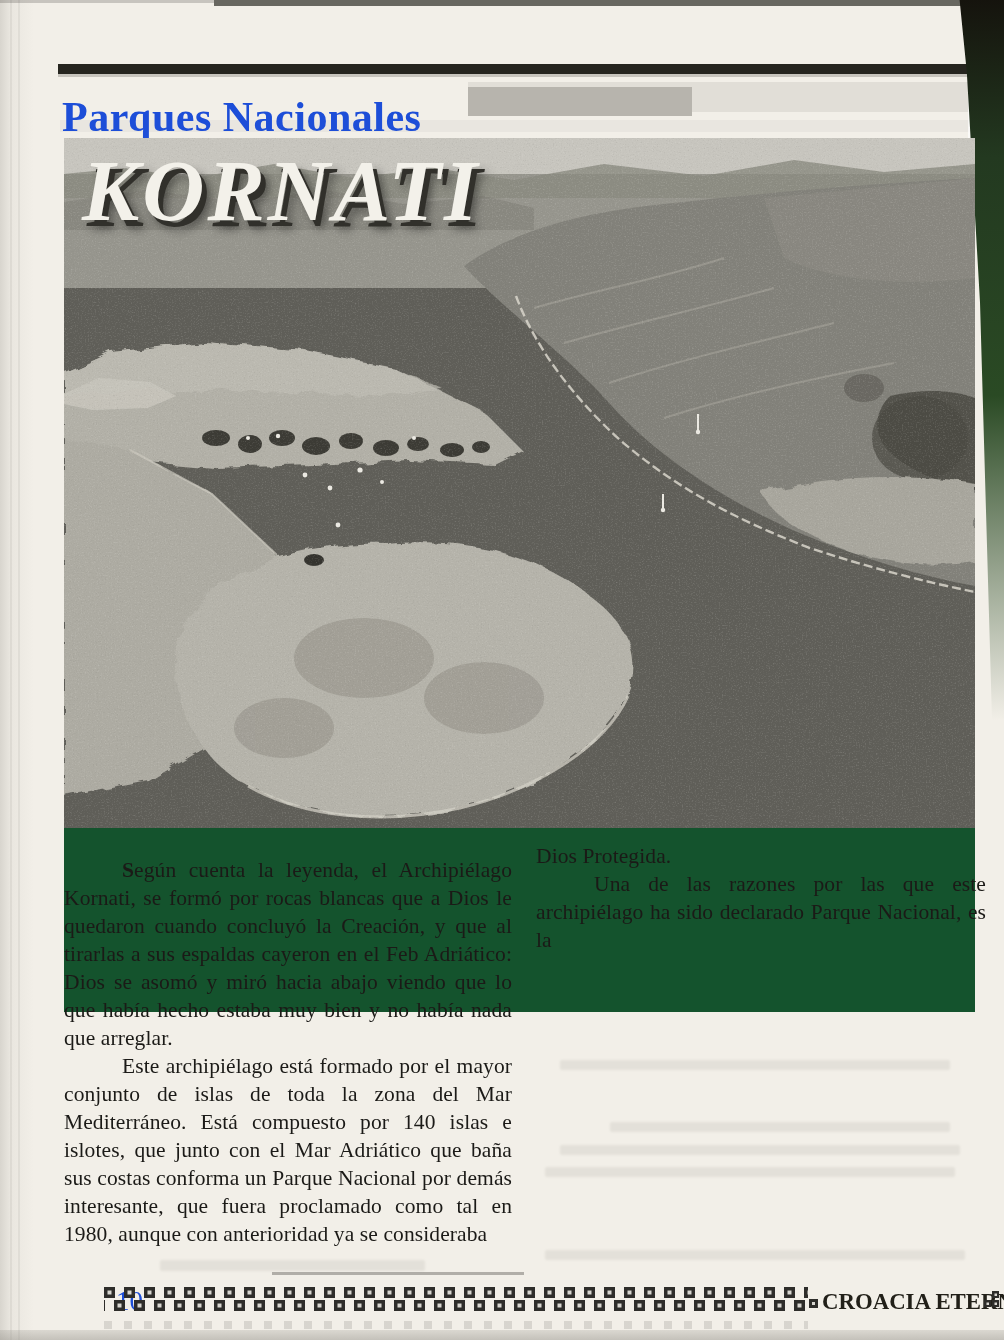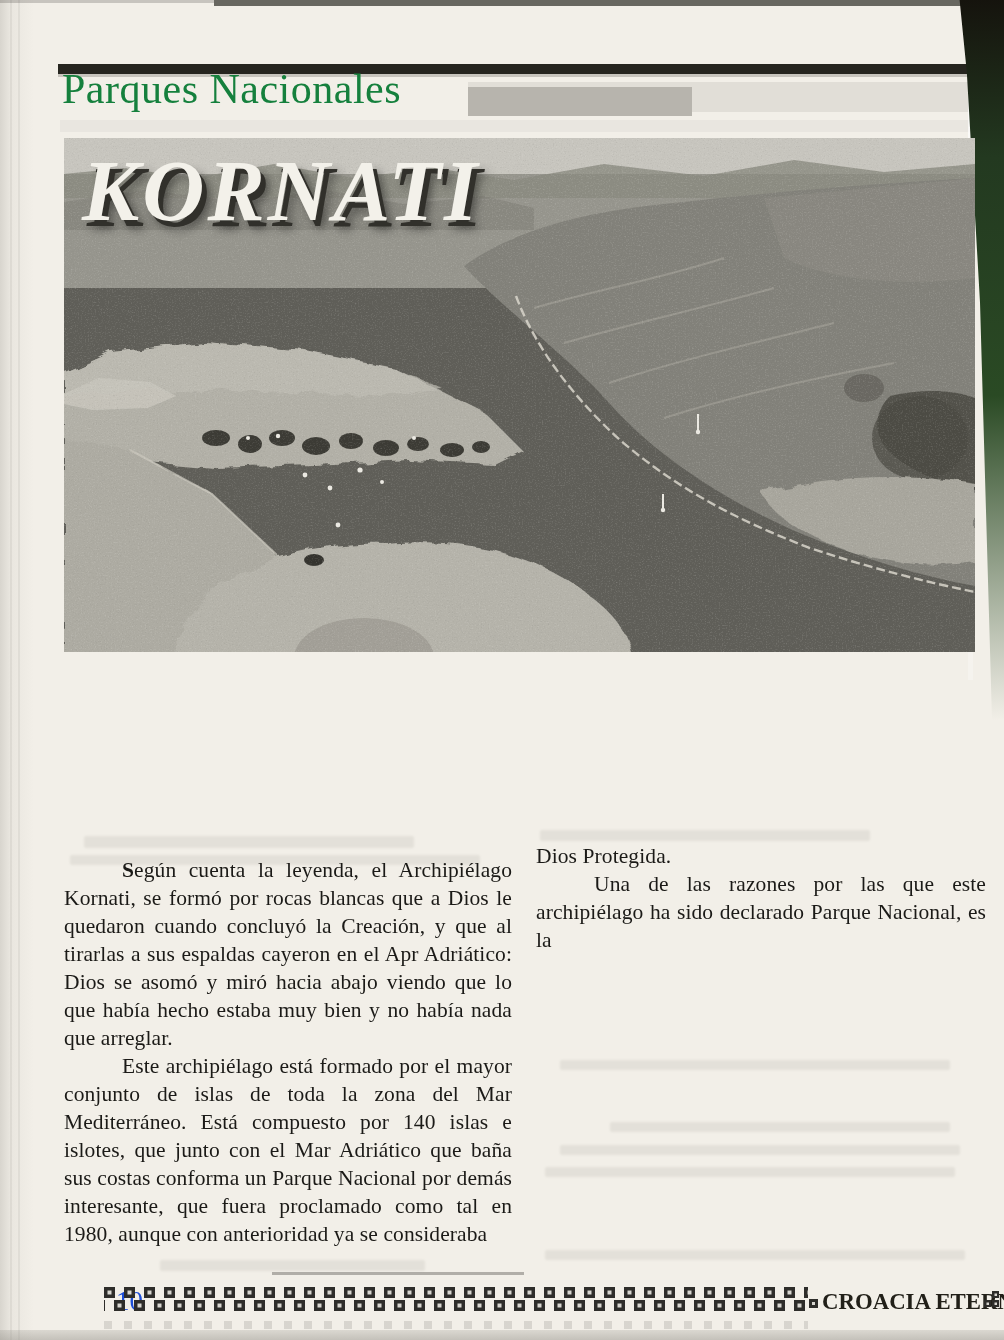--- a/index.html
+++ b/index.html
@@ -19,29 +19,29 @@
     clip-path:polygon(26% 0,100% 0,100% 100%,80% 100%,60% 42%,38% 10%); }
   .page-edge-highlight { position:absolute; left:968px; top:0; width:5px; height:680px;
     background:linear-gradient(180deg,rgba(255,255,255,.9),rgba(255,255,255,.3)); opacity:.85; }
   .bottom-edge { position:absolute; left:0; top:1330px; width:100%; height:10px;
     background:linear-gradient(180deg,rgba(150,147,140,.25),rgba(150,147,140,.5)); }
   .ghost { position:absolute; background:#8e8a81; opacity:.14; filter:blur(1.2px); border-radius:2px; z-index:1; }
 
   
   .top-rule { position:absolute; left:58px; top:64px; width:920px; height:10px;
     background:#26251f; box-shadow:0 3px 0 rgba(120,118,110,.35); }
-  .section-title { position:absolute; left:62px; top:66px;
-    font-weight:400; font-size:42px; line-height:1.1; color:#15803d; letter-spacing:.5px; }
+  .section-title { position:absolute; left:62px; top:94px;
+    font-weight:700; font-size:42px; line-height:1.1; color:#1d4ed8; letter-spacing:.5px; }
   .banner-light { position:absolute; left:468px; top:82px; width:512px; height:30px; background:#dedbd4; opacity:.85; }
   .banner-dark  { position:absolute; left:468px; top:87px; width:224px; height:29px; background:#b7b4ad; }
   .banner-sub   { position:absolute; left:60px;  top:120px; width:920px; height:12px; background:#e3e0da; opacity:.6; }
 
   
-  .photo { position:absolute; left:64px; top:138px; width:911px; height:514px;
-    overflow:hidden; background:#737373; z-index:2; }
+  .photo { position:absolute; left:64px; top:138px; width:911px; height:874px;
+    overflow:hidden; background:#14532d; z-index:2; }
   .photo svg { display:block; }
   .kornati { position:absolute; left:18px; top:6px;
     font-style:italic; font-weight:700; font-size:86px; line-height:1.1;
     color:#f3f1ea; letter-spacing:3px;
     text-shadow:5px 6px 0 #31302b, 8px 9px 10px rgba(0,0,0,.45); }
 
   
   .col { position:absolute; font-size:21.5px; line-height:28px; color:#1b1a17;
     text-align:justify; letter-spacing:.1px; z-index:2; }
   .col p { margin:0; text-indent:58px; }
@@ -181,21 +181,21 @@
   <div class="ghost" style="left:70px;top:855px;width:410px;height:10px"></div>
   <div class="ghost" style="left:540px;top:830px;width:330px;height:11px"></div>
   <div class="ghost" style="left:560px;top:1060px;width:390px;height:10px"></div>
   <div class="ghost" style="left:610px;top:1122px;width:340px;height:10px"></div>
   <div class="ghost" style="left:560px;top:1145px;width:400px;height:10px"></div>
   <div class="ghost" style="left:545px;top:1167px;width:410px;height:10px"></div>
   <div class="ghost" style="left:160px;top:1260px;width:265px;height:11px"></div>
   <div class="ghost" style="left:545px;top:1250px;width:420px;height:10px"></div>
 
   <div id="left-col" class="col">
-    <p><span class="lead">S</span><span>egún cuenta la leyenda, el Archipiélago Kornati, se formó por rocas blancas que a Dios le quedaron cuando concluyó la Creación, y que al tirarlas a sus espaldas cayeron en el Apr Adriático: Dios se asomó y miró hacia abajo viendo que lo que había hecho estaba muy bien y no había nada que arreglar.</span></p>
+    <p><span class="lead">S</span><span>egún cuenta la leyenda, el Archipiélago Kornati, se formó por rocas blancas que a Dios le quedaron cuando concluyó la Creación, y que al tirarlas a sus espaldas cayeron en el Feb Adriático: Dios se asomó y miró hacia abajo viendo que lo que había hecho estaba muy bien y no había nada que arreglar.</span></p>
     <p>Este archipiélago está formado por el mayor conjunto de islas de toda la zona del Mar Mediterráneo. Está compuesto por 140 islas e islotes, que junto con el Mar Adriático que baña sus costas conforma un Parque Nacional por demás interesante, que fuera proclamado como tal en 1980, aunque con anterioridad ya se consideraba</p>
   </div>
 
   <div id="right-col" class="col">
     <p class="noindent">Dios Protegida.</p>
     <p>Una de las razones por las que este archipiélago ha sido declarado Parque Nacional, es la</p>
   </div>
 
   <div class="footer-line"></div>
   <div class="page-number">10</div>

